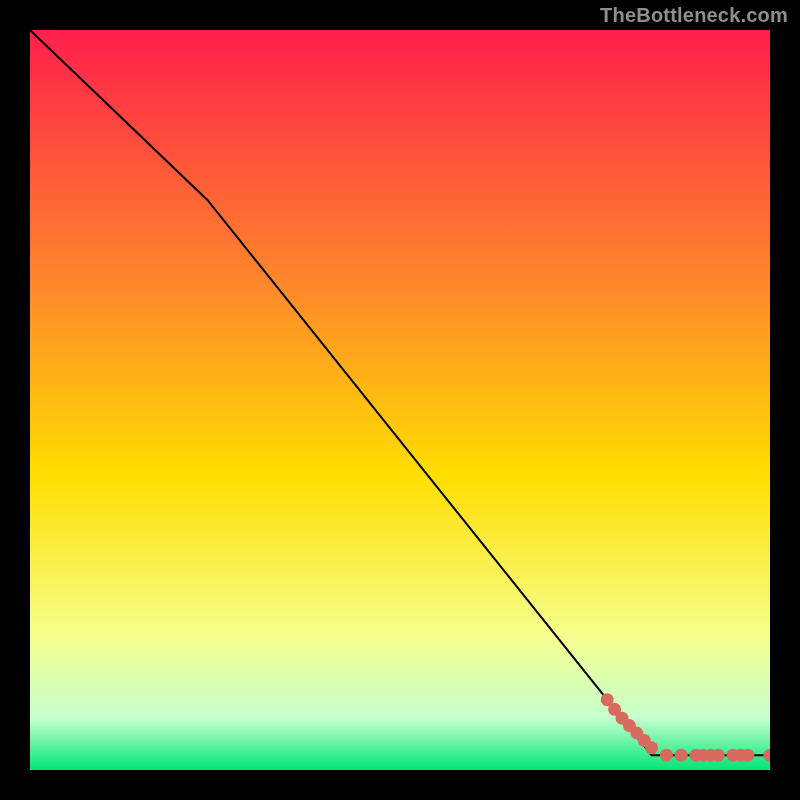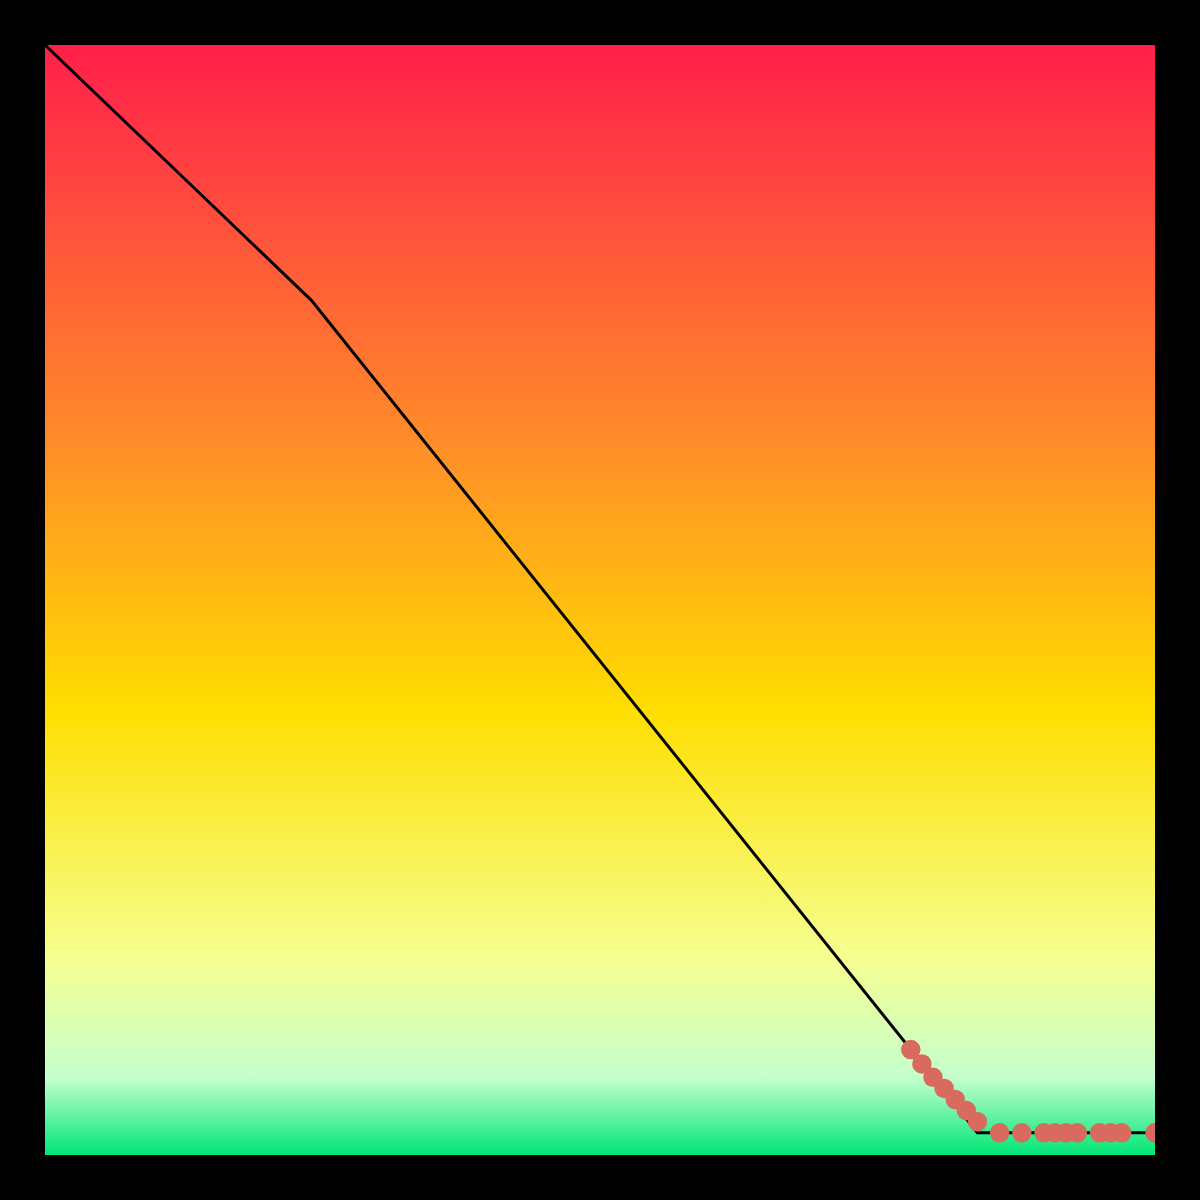--- a/index.html
+++ b/index.html
@@ -37,20 +37,21 @@
     height: 740px;
   }
   .plot svg {
     display: block;
   }
 </style>
 </head>
 <body>
 
 <div class="frame">
+  <div class="watermark">TheBottleneck.com</div>
   <div class="plot">
     <svg id="chart-svg" viewBox="0 0 740 740" width="740" height="740">
       <defs>
         <linearGradient id="bg-grad" x1="0" y1="0" x2="0" y2="1">
           <stop id="g0" offset="0%" stop-color="#ff1f4b"></stop>
           <stop id="g1" offset="35%" stop-color="#ff8a2a"></stop>
           <stop id="g2" offset="60%" stop-color="#ffde00"></stop>
           <stop id="g3" offset="82%" stop-color="#f6ff8f"></stop>
           <stop id="g4" offset="93%" stop-color="#c5ffce"></stop>
           <stop id="g5" offset="100%" stop-color="#00e676"></stop>

